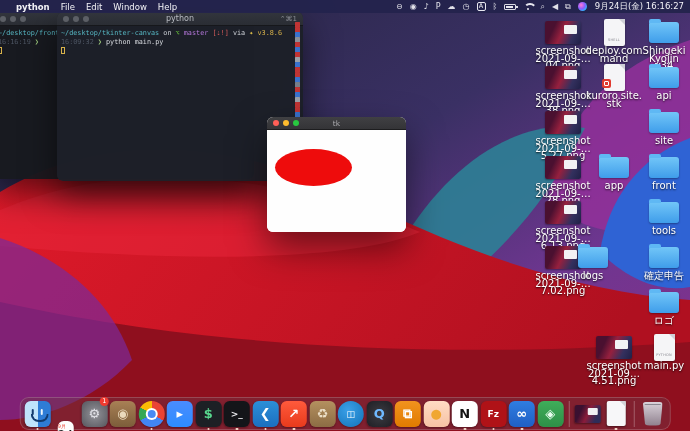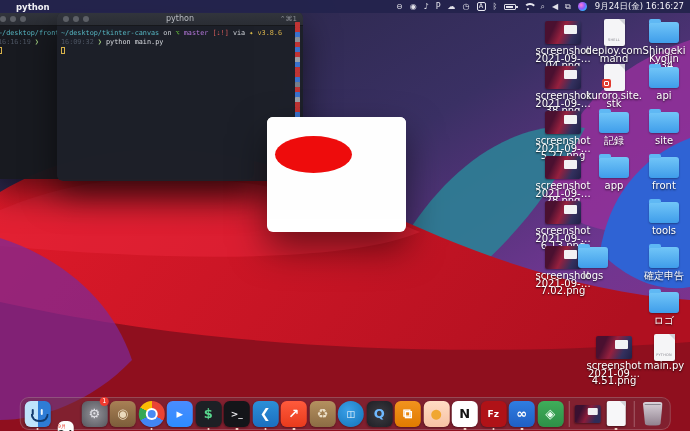--- a/index.html
+++ b/index.html
@@ -126,20 +126,21 @@
     <path d="M690,138 C638,158 608,200 600,252 C630,282 662,292 690,287 Z" fill="#2f63d4"></path>
     <path d="M0,192 C120,120 260,150 360,200 C470,255 580,292 690,300 L690,431 L0,431 Z" fill="url(#gred)"></path>
     <path d="M0,210 C140,150 300,182 420,232 C350,262 180,262 0,246 Z" fill="#e8273a" opacity="0.55"></path>
     <path d="M0,302 C180,342 420,362 690,342 L690,431 L0,431 Z" fill="#8f0f1e"></path>
     <path d="M0,238 C62,258 112,300 132,360 C92,402 40,420 0,420 Z" fill="#7a2a9a" opacity="0.7"></path>
   </svg>
 
   <div id="menubar">
     <span class="apple"></span>
     <span class="appname">python</span>
+    <span id="menus"><span class="menu">File</span><span class="menu">Edit</span><span class="menu">Window</span><span class="menu">Help</span></span>
     <span class="spacer"></span>
     <span class="status" id="status-icons">
         <span class="sic">⊖</span>
         <span class="sic">◉</span>
         <span class="sic">♪</span>
         <span class="sic">P</span>
         <span class="sic">☁</span>
         <span class="sic">◷</span>
         <span class="ime-box">A</span>
         <span class="sic">ᛒ</span>
@@ -193,26 +194,20 @@
           <div class="folder-shape"></div>
         </div>
         <div class="d-label">api</div>
       </div>
       <div class="d-item" style="left: 534px; top: 109px;">
         <div class="d-iconbox">
           <div class="shot-shape"></div>
         </div>
         <div class="d-label">screenshot<br>2021-09-…5.27.png</div>
       </div>
-      <div class="d-item" style="left: 585px; top: 109px;">
-        <div class="d-iconbox">
-          <div class="folder-shape"></div>
-        </div>
-        <div class="d-label">記録</div>
-      </div>
       <div class="d-item" style="left: 635px; top: 109px;">
         <div class="d-iconbox">
           <div class="folder-shape"></div>
         </div>
         <div class="d-label">site</div>
       </div>
       <div class="d-item" style="left: 534px; top: 154px;">
         <div class="d-iconbox">
           <div class="shot-shape"></div>
         </div>
@@ -328,20 +323,28 @@
         <i style="background: rgb(120, 126, 136);"></i>
         <i style="background: rgb(58, 114, 204);"></i>
         <i style="background: rgb(192, 52, 52);"></i>
         <i style="background: rgb(154, 160, 168);"></i>
         <i style="background: rgb(192, 52, 52);"></i>
         <i style="background: rgb(58, 114, 204);"></i>
       </div>
   </div>
 
   <div id="tk-window">
+    <div id="tk-titlebar">
+      <div class="lights">
+        <span class="light red"></span>
+        <span class="light yellow"></span>
+        <span class="light green"></span>
+      </div>
+      <span id="tk-title">tk</span>
+    </div>
     <div id="tk-canvas">
       <div id="tk-ellipse" style="background: rgb(238, 12, 12);"></div>
     </div>
   </div>
 
   <div id="dock">
       <div class="dock-item">
         <div class="finder-ico"></div>
         <span class="run-dot"></span>
       </div>

